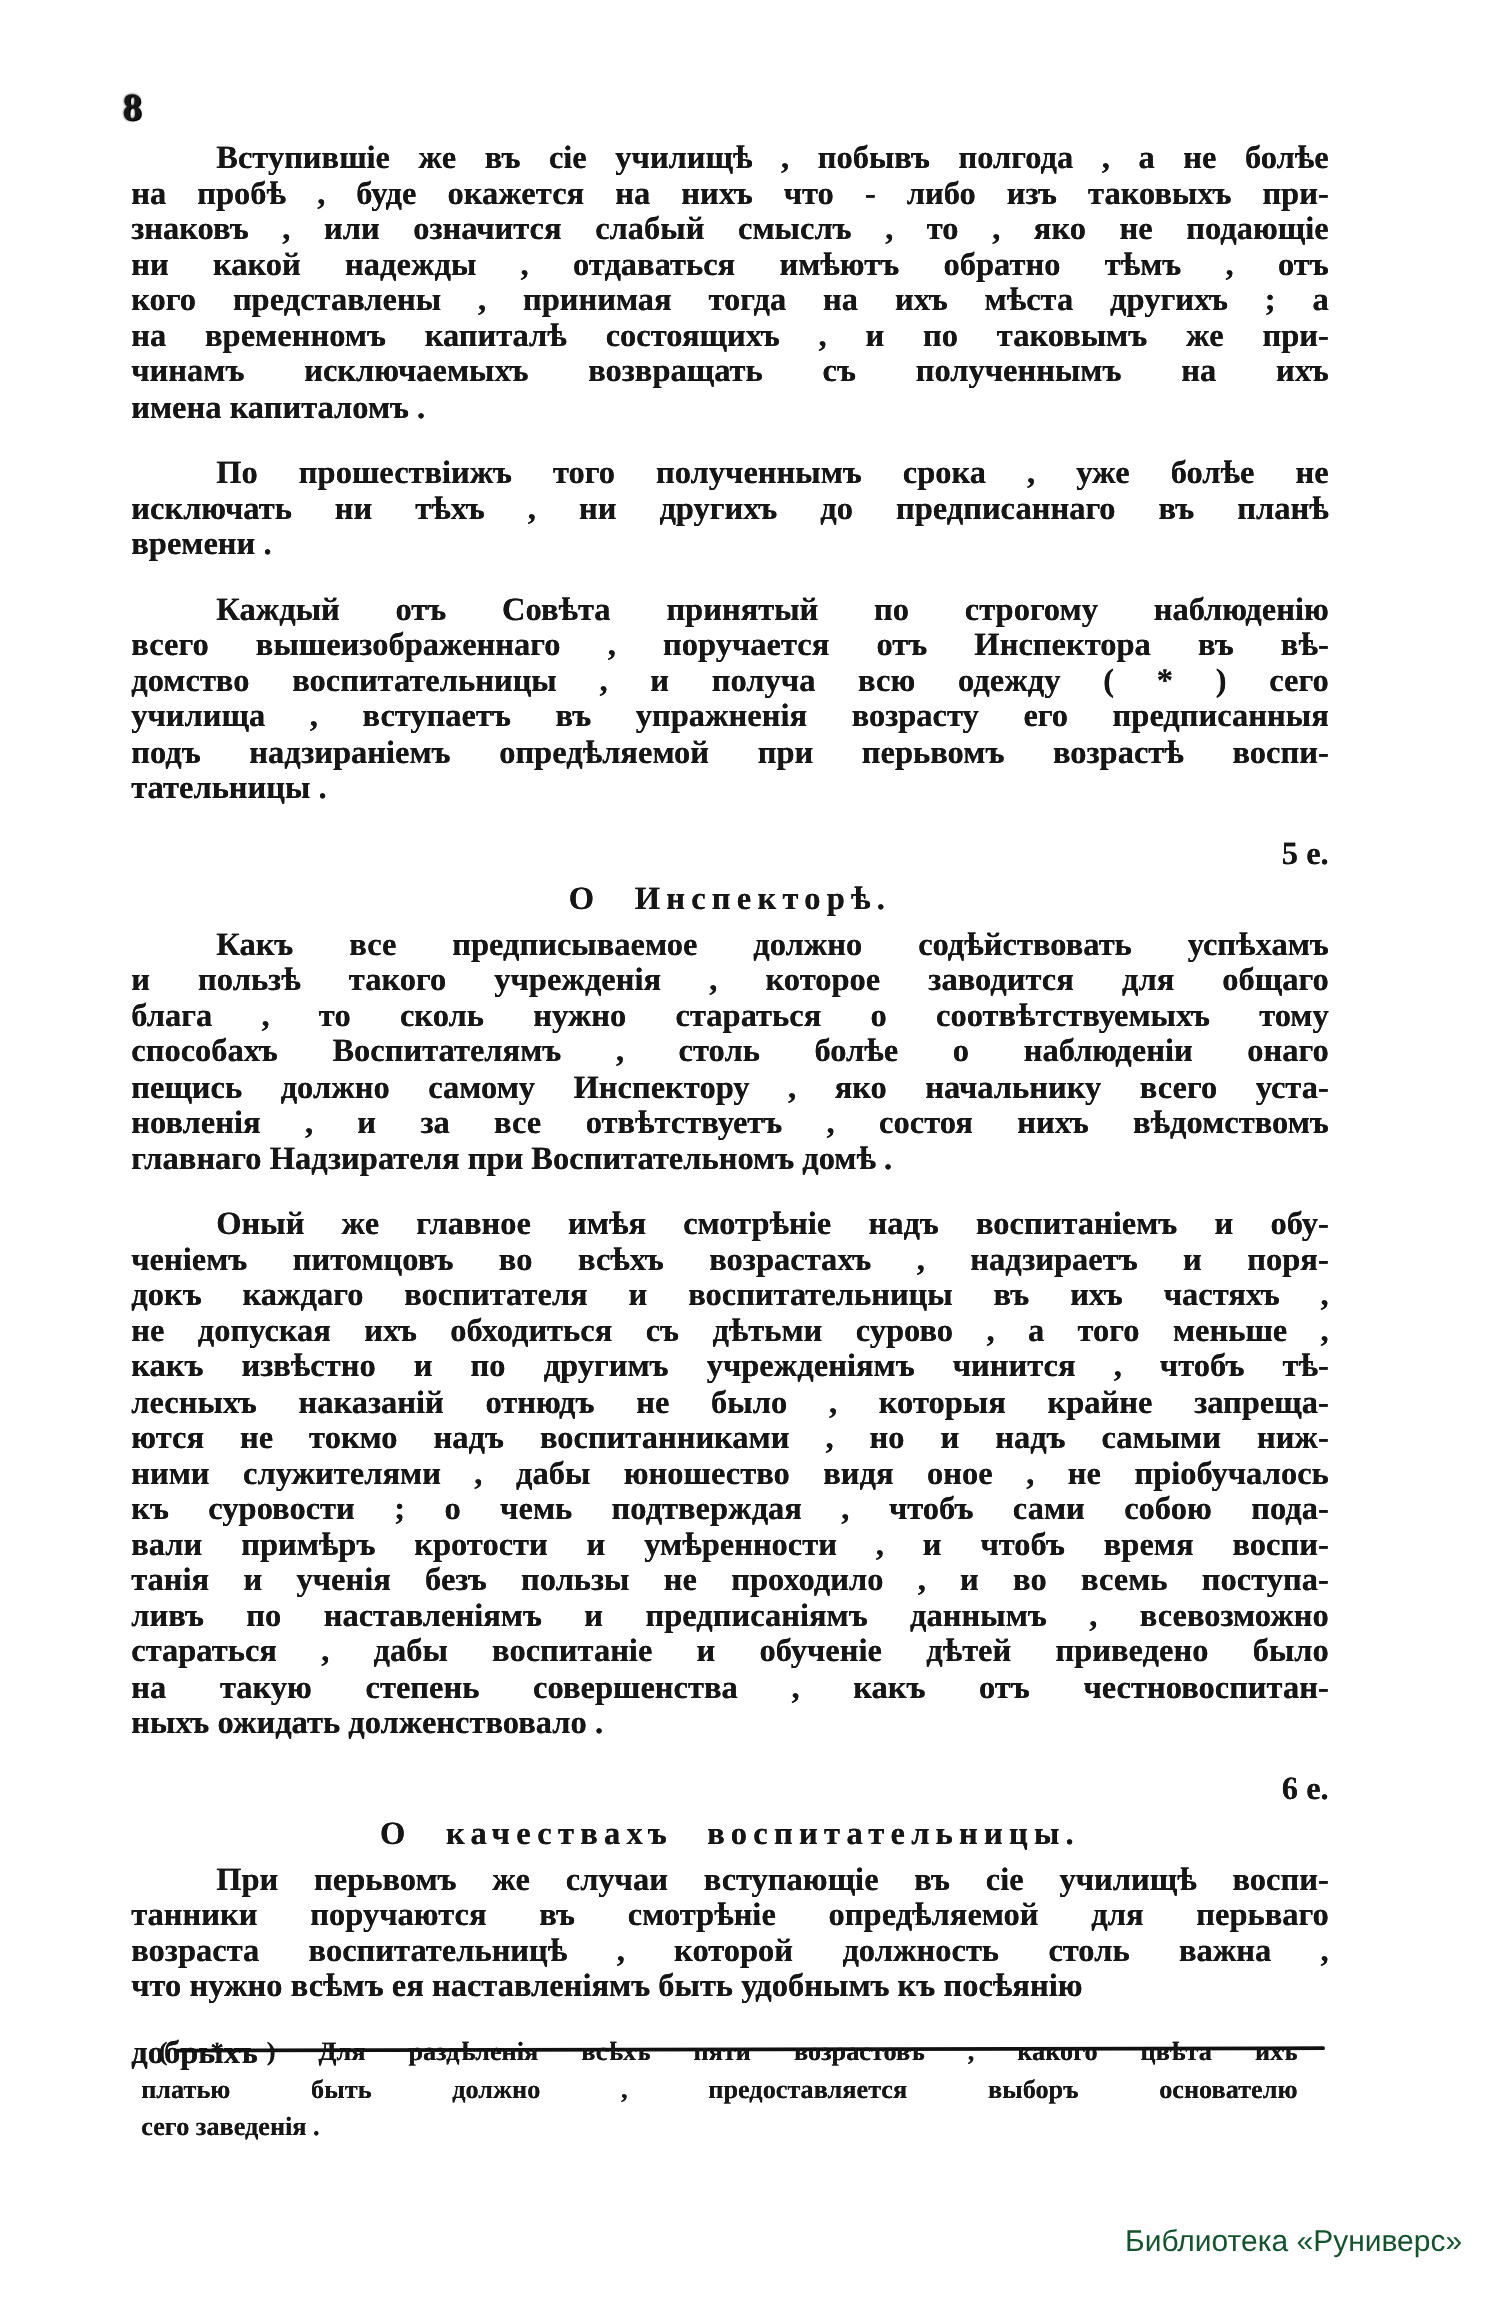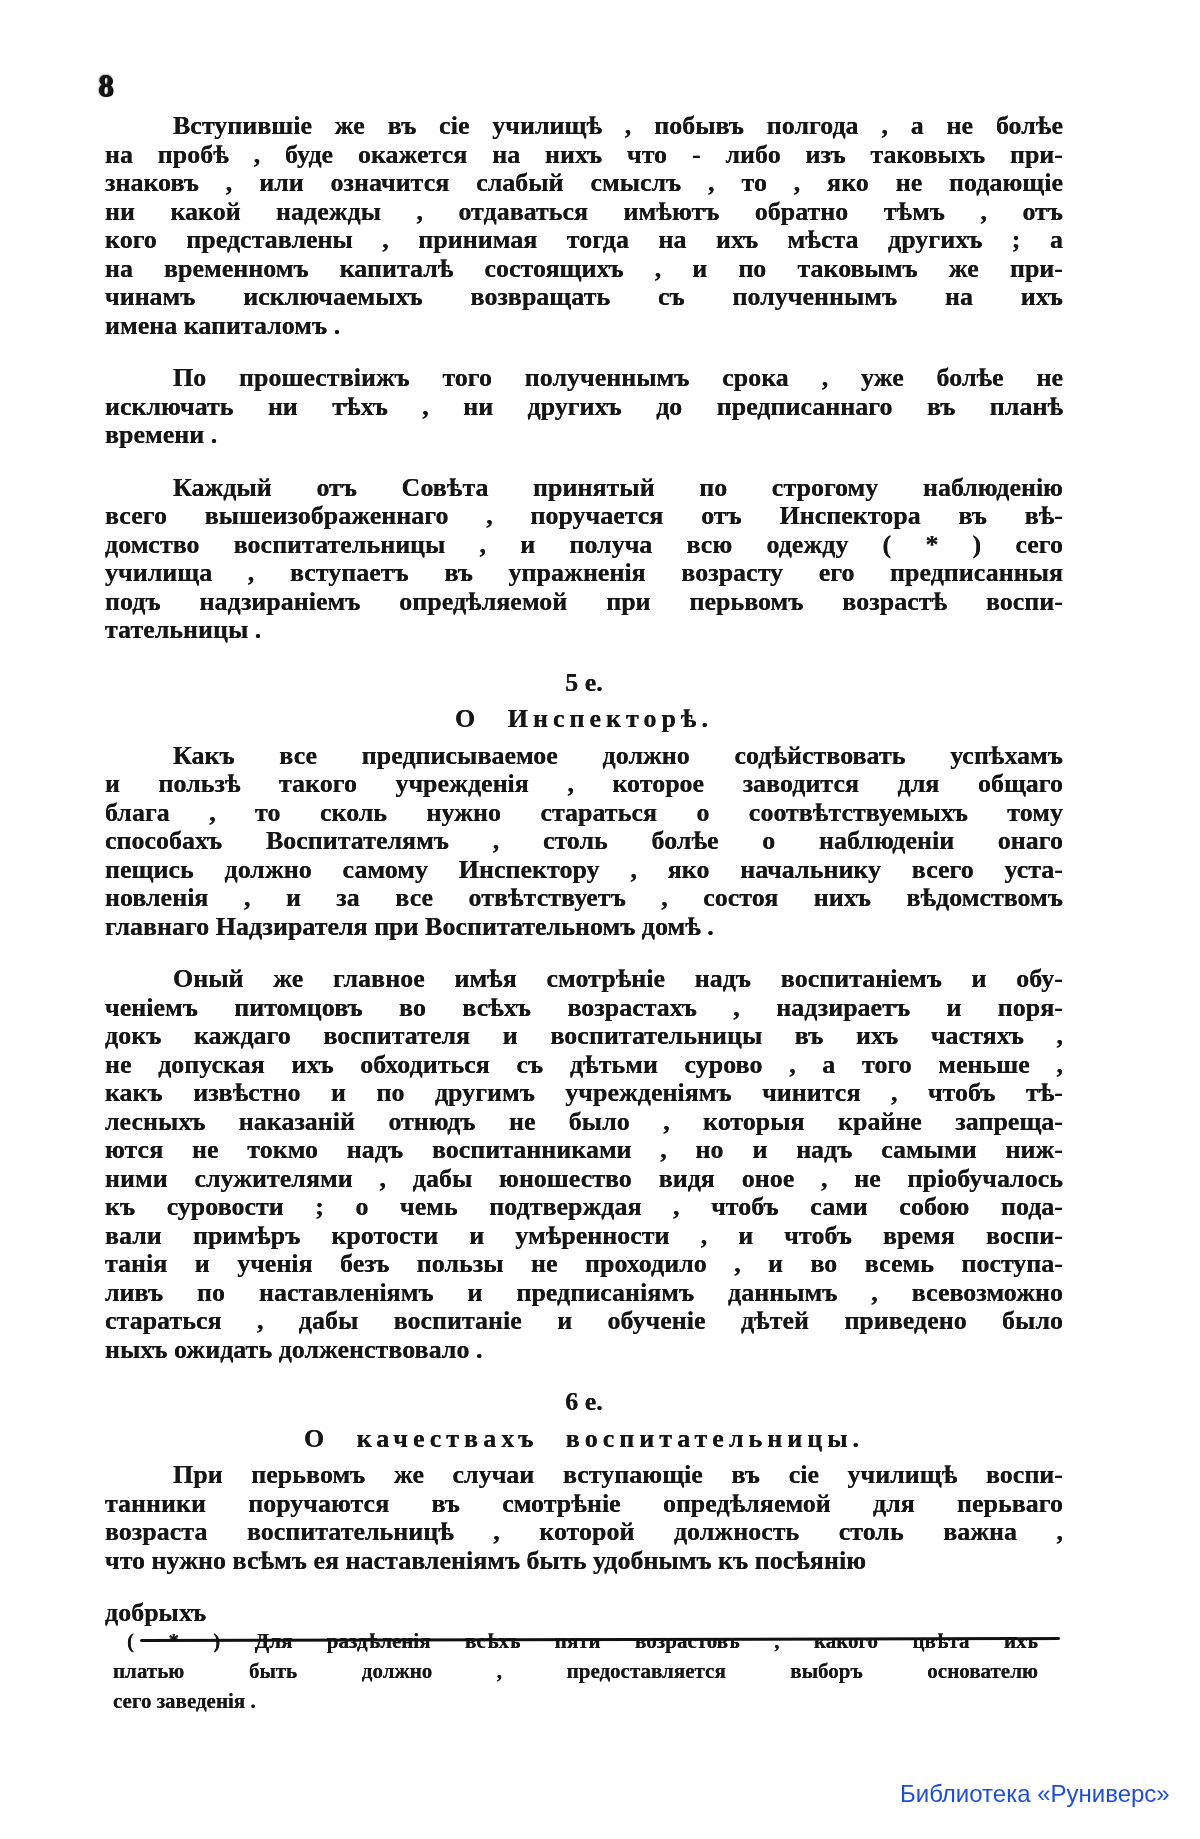--- a/index.html
+++ b/index.html
@@ -23,42 +23,42 @@
   }
   .para{margin:0 0 24px 0;}
   .line{
     text-align:justify;
     text-align-last:justify;
     white-space:normal;
   }
   .line.first{text-indent:68px;}
   .line.last{text-align-last:left;}
   .heading{text-align:center;}
-  .section-number{margin:2px 0 8px 0;}
+  .section-number{margin:2px 0 8px 0;text-align:right;}
   .section-title{margin:0 0 8px 0;letter-spacing:5px;word-spacing:16px;}
   .catchword{
     text-align:left;
     margin:0 4px 0 0;
   }
   .rule{
     position:absolute;left:140px;top:1638px;width:920px;height:3px;
     background:#101010;transform:rotate(-0.12deg);
     border-radius:2px;
   }
   .footnote{
     position:absolute;left:113px;top:1626px;width:925px;
     font-size:21px;line-height:30px;font-weight:bold;
     text-shadow:0 0 .4px rgba(0,0,0,.85);
   }
   .footnote .line.first{text-indent:14px;}
   .watermark{
     position:absolute;left:900px;top:1780px;
     font-family:"Liberation Sans","DejaVu Sans",sans-serif;
     font-size:24px;font-weight:normal;
-    color:#1d4ed8;
+    color:#14532d;
   }
 </style>
 </head>
 <body>
 
 <div class="page">
   <div class="pagenum">8</div>
   <div class="text-block" id="textBlock">
       <div class="para">
         <div class="line first">Вступившіе же въ сіе училищѣ , побывъ полгода , а не болѣе</div>
@@ -101,20 +101,21 @@
         <div class="line">не допуская ихъ обходиться съ дѣтьми сурово , а того меньше ,</div>
         <div class="line">какъ извѣстно и по другимъ учрежденіямъ чинится , чтобъ тѣ-</div>
         <div class="line">лесныхъ наказаній отнюдъ не было , которыя крайне запреща-</div>
         <div class="line">ются не токмо надъ воспитанниками , но и надъ самыми ниж-</div>
         <div class="line">ними служителями , дабы юношество видя оное , не пріобучалось</div>
         <div class="line">къ суровости ; о чемь подтверждая , чтобъ сами собою пода-</div>
         <div class="line">вали примѣръ кротости и умѣренности , и чтобъ время воспи-</div>
         <div class="line">танія и ученія безъ пользы не проходило , и во всемь поступа-</div>
         <div class="line">ливъ по наставленіямъ и предписаніямъ даннымъ , всевозможно</div>
         <div class="line">стараться , дабы воспитаніе и обученіе дѣтей приведено было</div>
+        <div class="line">на такую степень совершенства , какъ отъ честновоспитан-</div>
         <div class="line last">ныхъ ожидать долженствовало .</div>
       </div>
       <div class="heading section-number">6 е.</div>
       <div class="heading section-title">О качествахъ воспитательницы.</div>
       <div class="para">
         <div class="line first">При перьвомъ же случаи вступающіе въ сіе училищѣ воспи-</div>
         <div class="line">танники поручаются въ смотрѣніе опредѣляемой для перьваго</div>
         <div class="line">возраста воспитательницѣ , которой должность столь важна ,</div>
         <div class="line last">что нужно всѣмъ ея наставленіямъ быть удобнымъ къ посѣянію</div>
       </div>

